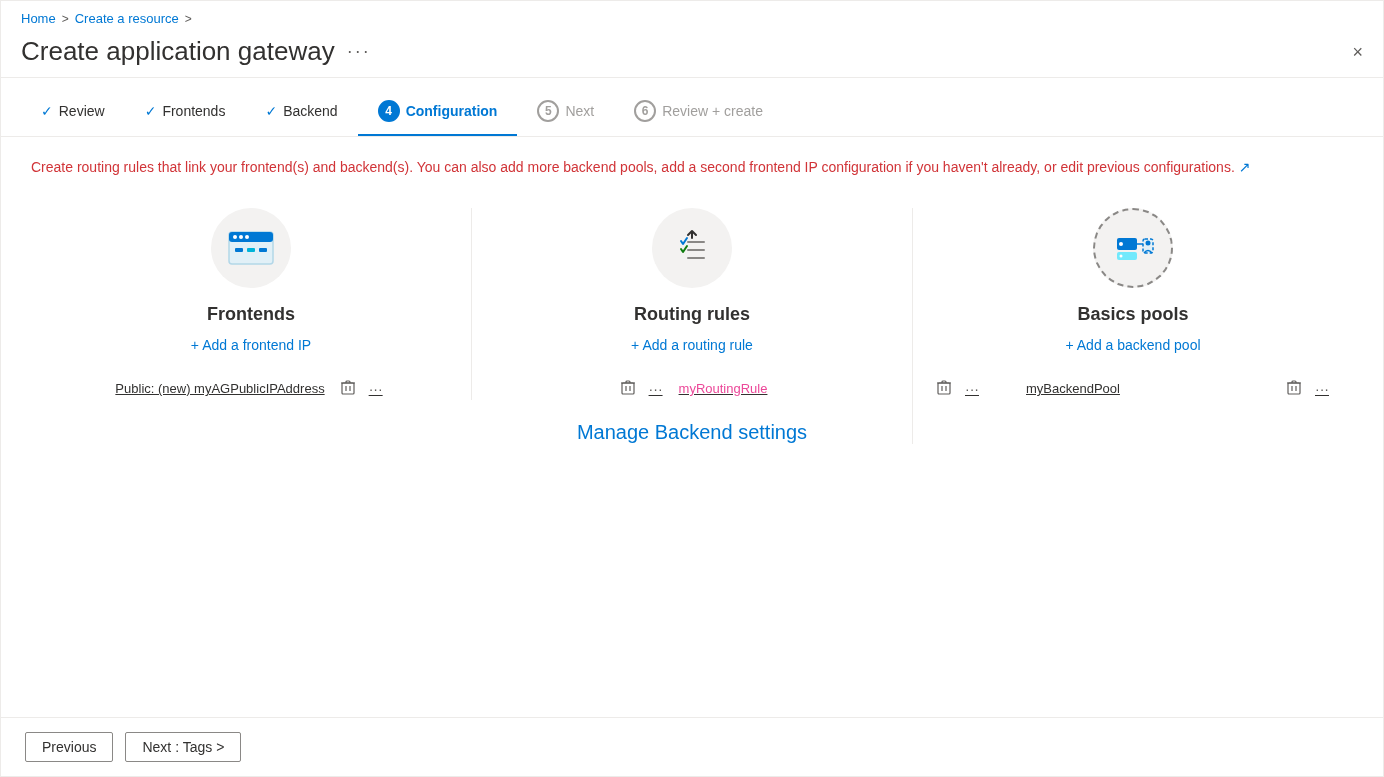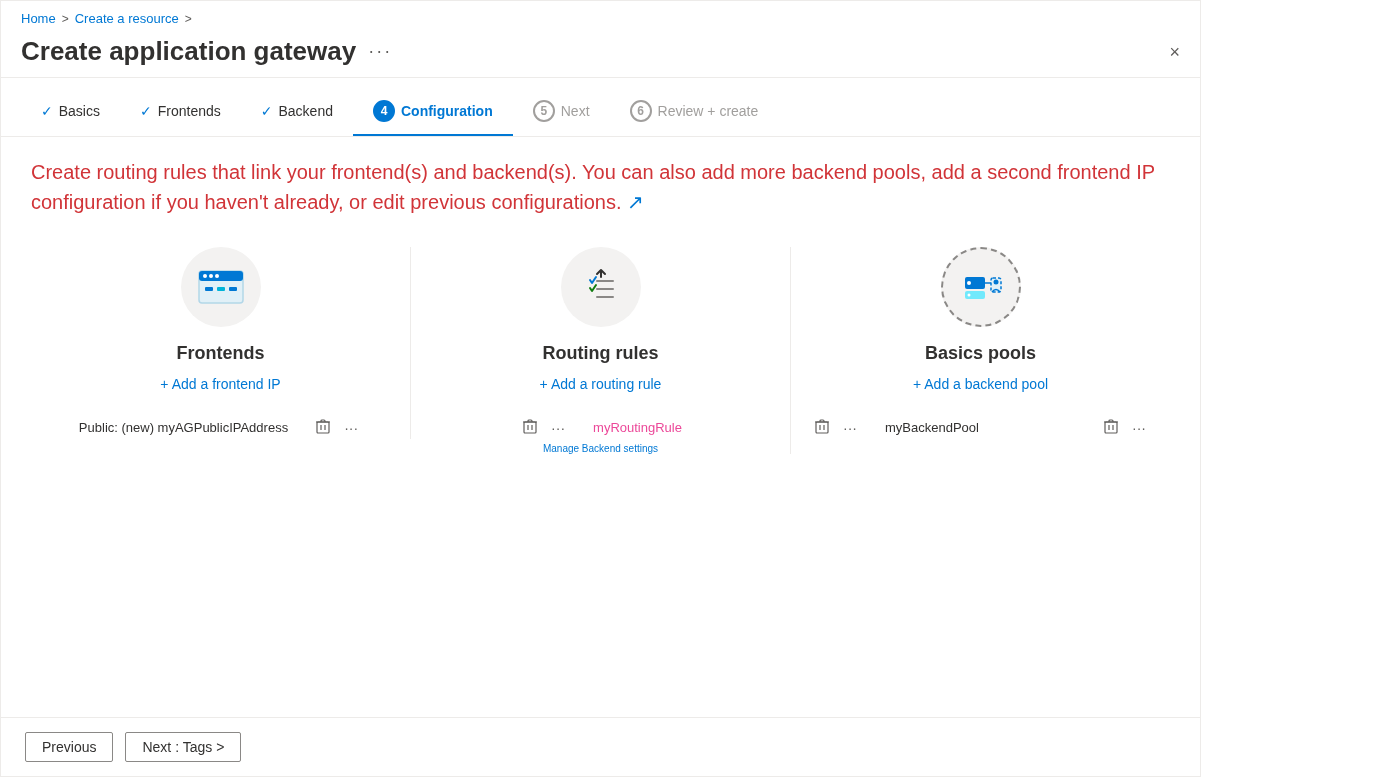--- a/index.html
+++ b/index.html
@@ -1,49 +1,49 @@
 <!DOCTYPE html>
 <html><head>
   <meta charset="utf-8">
   <style>
     * { box-sizing: border-box; margin: 0; padding: 0; }
     body { font-family: 'Segoe UI', Arial, sans-serif; background: #fff; color: #323130; font-size: 14px; }
-    .page { width: 1201px; min-height: 777px; background: #fff; display: flex; flex-direction: column; border: 1px solid #edebe9; }
+    .page { width: 1384px; min-height: 777px; background: #fff; display: flex; flex-direction: column; border: 1px solid #edebe9; }
     .breadcrumb { display: flex; align-items: center; padding: 10px 20px 4px 20px; font-size: 13px; color: #0078d4; gap: 6px; }
     .breadcrumb span { color: #605e5c; font-size: 12px; }
     .breadcrumb a { color: #0078d4; text-decoration: none; cursor: pointer; }
     .header { display: flex; align-items: center; justify-content: space-between; padding: 6px 20px 10px 20px; }
     .header-left { display: flex; align-items: center; gap: 12px; }
-    .page-title { font-size: 26px; font-weight: 700; color: #323130; }
+    .page-title { font-size: 26px; font-weight: 400; color: #323130; }
     .header-dots { font-size: 18px; color: #605e5c; cursor: pointer; letter-spacing: 2px; }
     .close-btn { font-size: 18px; color: #605e5c; cursor: pointer; background: none; border: none; line-height: 1; }
     .divider { height: 1px; background: #edebe9; margin: 0 0 0 0; }
     .tabs { display: flex; align-items: center; padding: 0 20px; gap: 0; border-bottom: 1px solid #edebe9; margin-top: 10px; }
     .tab { display: flex; align-items: center; gap: 6px; padding: 12px 20px; font-size: 14px; cursor: pointer; color: #605e5c; border-bottom: 2px solid transparent; white-space: nowrap; }
     .tab.completed { color: #323130; }
     .tab.active { color: #0078d4; border-bottom: 2px solid #0078d4; font-weight: 600; }
     .tab.inactive { color: #a19f9d; }
     .tab-check { color: #0078d4; font-size: 14px; }
     .tab-num { width: 22px; height: 22px; border-radius: 50%; border: 2px solid; display: flex; align-items: center; justify-content: center; font-size: 12px; font-weight: 600; }
     .tab-num.active { background: #0078d4; border-color: #0078d4; color: #fff; }
     .tab-num.inactive { border-color: #a19f9d; color: #a19f9d; }
     .content { padding: 20px 30px; flex: 1; }
-    .info-text { color: #d13438; font-size: 20px; line-height: 1.5; margin-bottom: 30px; max-width: 1300px; }
+    .info-text { color: #d13438; font-size: 14px; line-height: 1.5; margin-bottom: 30px; max-width: 1300px; }
     .info-text a { color: #0078d4; text-decoration: none; }
     .columns { display: flex; gap: 0; align-items: flex-start; }
     .column { flex: 1; display: flex; flex-direction: column; align-items: center; padding: 0 20px; border-right: 1px solid #edebe9; }
     .column:last-child { border-right: none; }
     .icon-circle { width: 80px; height: 80px; border-radius: 50%; background: #f3f2f1; display: flex; align-items: center; justify-content: center; margin-bottom: 16px; }
     .icon-circle.dashed { background: #f3f2f1; border: 2px dashed #8a8886; }
     .column-title { font-size: 18px; font-weight: 700; margin-bottom: 12px; text-align: center; }
     .add-link { color: #0078d4; text-decoration: none; cursor: pointer; font-size: 14px; margin-bottom: 16px; display: block; text-align: center; }
-    .item-row { display: flex; align-items: center; gap: 24px; width: 100%; justify-content: center; margin-top: 8px; }
+    .item-row { display: flex; align-items: center; gap: 12px; width: 100%; justify-content: center; margin-top: 8px; text-decoration: underline; }
     .item-actions { display: flex; align-items: center; gap: 6px; }
     .icon-btn { cursor: pointer; color: #605e5c; font-size: 14px; background: none; border: none; padding: 2px 4px; }
-    .manage-link { color: #0078d4; text-decoration: none; cursor: pointer; font-size: 10px; text-align: center; margin-top: 4px; display: block; }
+    .manage-link { color: #0078d4; text-decoration: none; cursor: pointer; font-size: 20px; text-align: center; margin-top: 21px; display: block; }
     .footer { border-top: 1px solid #edebe9; padding: 14px 24px; display: flex; gap: 12px; align-items: center; }
     .btn { padding: 6px 16px; font-size: 14px; cursor: pointer; border-radius: 2px; font-family: inherit; }
     .btn-secondary { background: #fff; border: 1px solid #8a8886; color: #323130; }
   </style>
 </head>
 <body>
 
 <div class="page">
 
   <div class="breadcrumb">
@@ -59,21 +59,21 @@
       <span class="header-dots">···</span>
     </div>
     <button class="close-btn">×</button>
   </div>
 
   <div class="divider"></div>
 
   <div class="tabs">
     <div class="tab completed">
       <span class="tab-check">✓</span>
-      <span>Basics</span>
+      <span>Review</span>
     </div>
     <div class="tab completed">
       <span class="tab-check">✓</span>
       <span>Frontends</span>
     </div>
     <div class="tab completed">
       <span class="tab-check">✓</span>
       <span>Backend</span>
     </div>
     <div class="tab active">
@@ -189,21 +189,21 @@
               <svg width="14" height="16" viewBox="0 0 14 16" fill="none">
                   <rect x="1" y="4" width="12" height="11" rx="1" stroke="#605e5c" stroke-width="1.2"></rect>
                   <path d="M5 4V3a1 1 0 011-1h2a1 1 0 011 1v1" stroke="#605e5c" stroke-width="1.2"></path>
                   <line x1="0" y1="4" x2="14" y2="4" stroke="#605e5c" stroke-width="1.2"></line>
                   <line x1="5" y1="7" x2="5" y2="12" stroke="#605e5c" stroke-width="1.2"></line>
                   <line x1="9" y1="7" x2="9" y2="12" stroke="#605e5c" stroke-width="1.2"></line>
                 </svg>
             </button>
             <button class="icon-btn" title="More">···</button>
           </div>
-          <span style="font-size:13px; color:#323130;">myBackendPool</span>
+          <span style="font-size:13px; color:#323130;margin-left:31px;">myBackendPool</span>
           <div style="flex:1"></div>
           <div class="item-actions">
             <button class="icon-btn" title="Delete">
               <svg width="14" height="16" viewBox="0 0 14 16" fill="none">
                   <rect x="1" y="4" width="12" height="11" rx="1" stroke="#605e5c" stroke-width="1.2"></rect>
                   <path d="M5 4V3a1 1 0 011-1h2a1 1 0 011 1v1" stroke="#605e5c" stroke-width="1.2"></path>
                   <line x1="0" y1="4" x2="14" y2="4" stroke="#605e5c" stroke-width="1.2"></line>
                   <line x1="5" y1="7" x2="5" y2="12" stroke="#605e5c" stroke-width="1.2"></line>
                   <line x1="9" y1="7" x2="9" y2="12" stroke="#605e5c" stroke-width="1.2"></line>
                 </svg>

